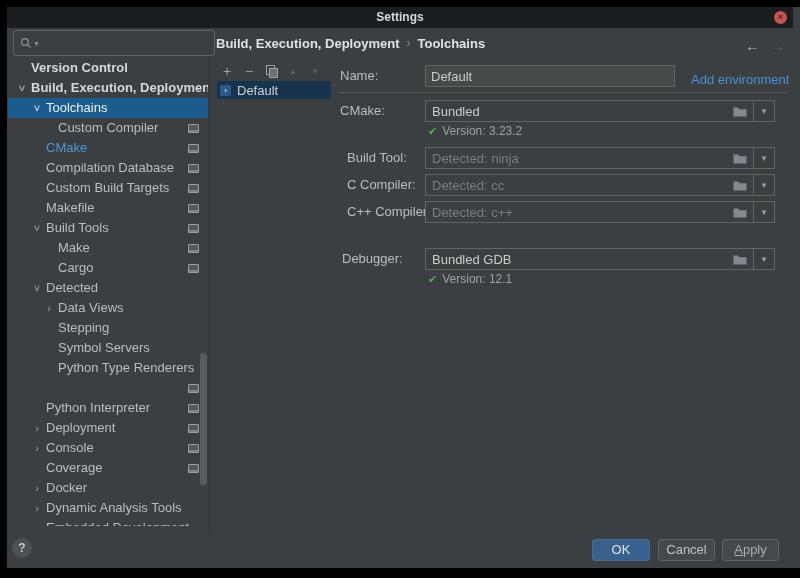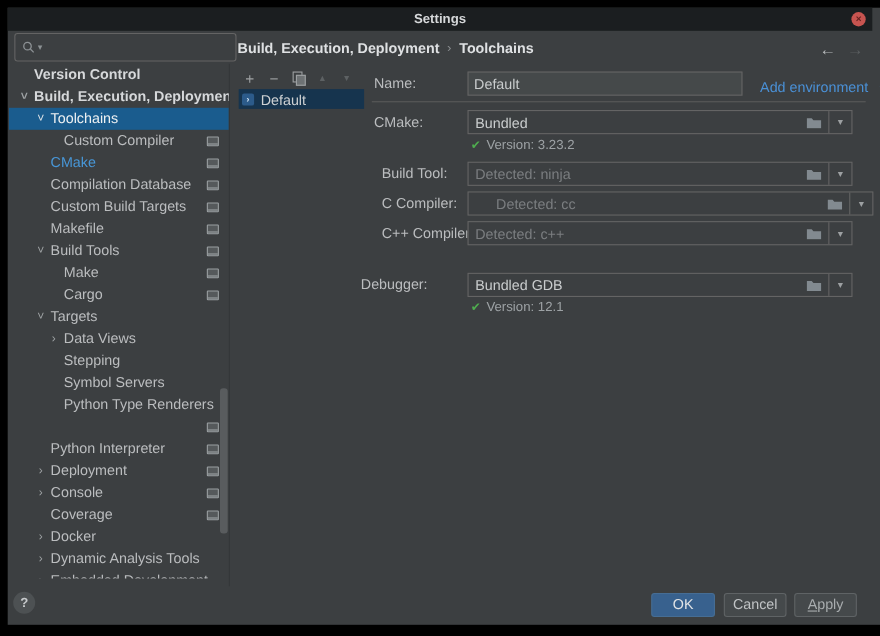--- a/index.html
+++ b/index.html
@@ -159,21 +159,21 @@
         <div class="tree-row" style="top: 180px;">
           <span class="t-label" style="left: 50px;">Make</span>
           <span class="t-scope" style="left: 180px;"></span>
         </div>
         <div class="tree-row" style="top: 200px;">
           <span class="t-label" style="left: 50px;">Cargo</span>
           <span class="t-scope" style="left: 180px;"></span>
         </div>
         <div class="tree-row" style="top: 220px;">
           <span class="t-chev" style="left: 24px;">˅</span>
-          <span class="t-label" style="left: 38px;">Targets</span>
+          <span class="t-label" style="left: 38px;">Detected</span>
         </div>
         <div class="tree-row" style="top: 240px;">
           <span class="t-chev" style="left: 36px;">›</span>
           <span class="t-label" style="left: 50px;">Data Views</span>
         </div>
         <div class="tree-row" style="top: 260px;">
           <span class="t-label" style="left: 50px;">Stepping</span>
         </div>
         <div class="tree-row" style="top: 280px;">
           <span class="t-label" style="left: 50px;">Symbol Servers</span>
@@ -264,40 +264,40 @@
         <div class="combo" style="top: 140px;">
           <span class="combo-text placeholder">Detected: ninja</span>
           <span class="combo-folder">
             <svg width="14" height="11" viewBox="0 0 14 11">
               <path d="M0.5 1.5 h4.4 l1.6 1.8 h7 v7.2 h-13 z" fill="#828a90"></path>
             </svg>
           </span>
           <span class="combo-arrow">▼</span>
         </div>
         <div class="form-label" style="left: 340px; top: 167px;">C Compiler:</div>
-        <div class="combo" style="top: 167px; padding-left: 19px;">
+        <div class="combo" style="top: 167px;">
           <span class="combo-text placeholder">Detected: cc</span>
           <span class="combo-folder">
             <svg width="14" height="11" viewBox="0 0 14 11">
               <path d="M0.5 1.5 h4.4 l1.6 1.8 h7 v7.2 h-13 z" fill="#828a90"></path>
             </svg>
           </span>
           <span class="combo-arrow">▼</span>
         </div>
         <div class="form-label" style="left: 340px; top: 194px;">C++ Compiler:</div>
         <div class="combo" style="top: 194px;">
           <span class="combo-text placeholder">Detected: c++</span>
           <span class="combo-folder">
             <svg width="14" height="11" viewBox="0 0 14 11">
               <path d="M0.5 1.5 h4.4 l1.6 1.8 h7 v7.2 h-13 z" fill="#828a90"></path>
             </svg>
           </span>
           <span class="combo-arrow">▼</span>
         </div>
-        <div class="form-label" style="left: 321px; top: 241px; text-align: right;">Debugger:</div>
+        <div class="form-label" style="left: 335px; top: 241px; text-align: right;">Debugger:</div>
         <div class="combo" style="top: 241px;">
           <span class="combo-text">Bundled GDB</span>
           <span class="combo-folder">
             <svg width="14" height="11" viewBox="0 0 14 11">
               <path d="M0.5 1.5 h4.4 l1.6 1.8 h7 v7.2 h-13 z" fill="#828a90"></path>
             </svg>
           </span>
           <span class="combo-arrow">▼</span>
         </div>
         <div class="status-line" style="left: 421px; top: 265px;"><span class="check">✔</span><span>Version: 12.1</span></div>

